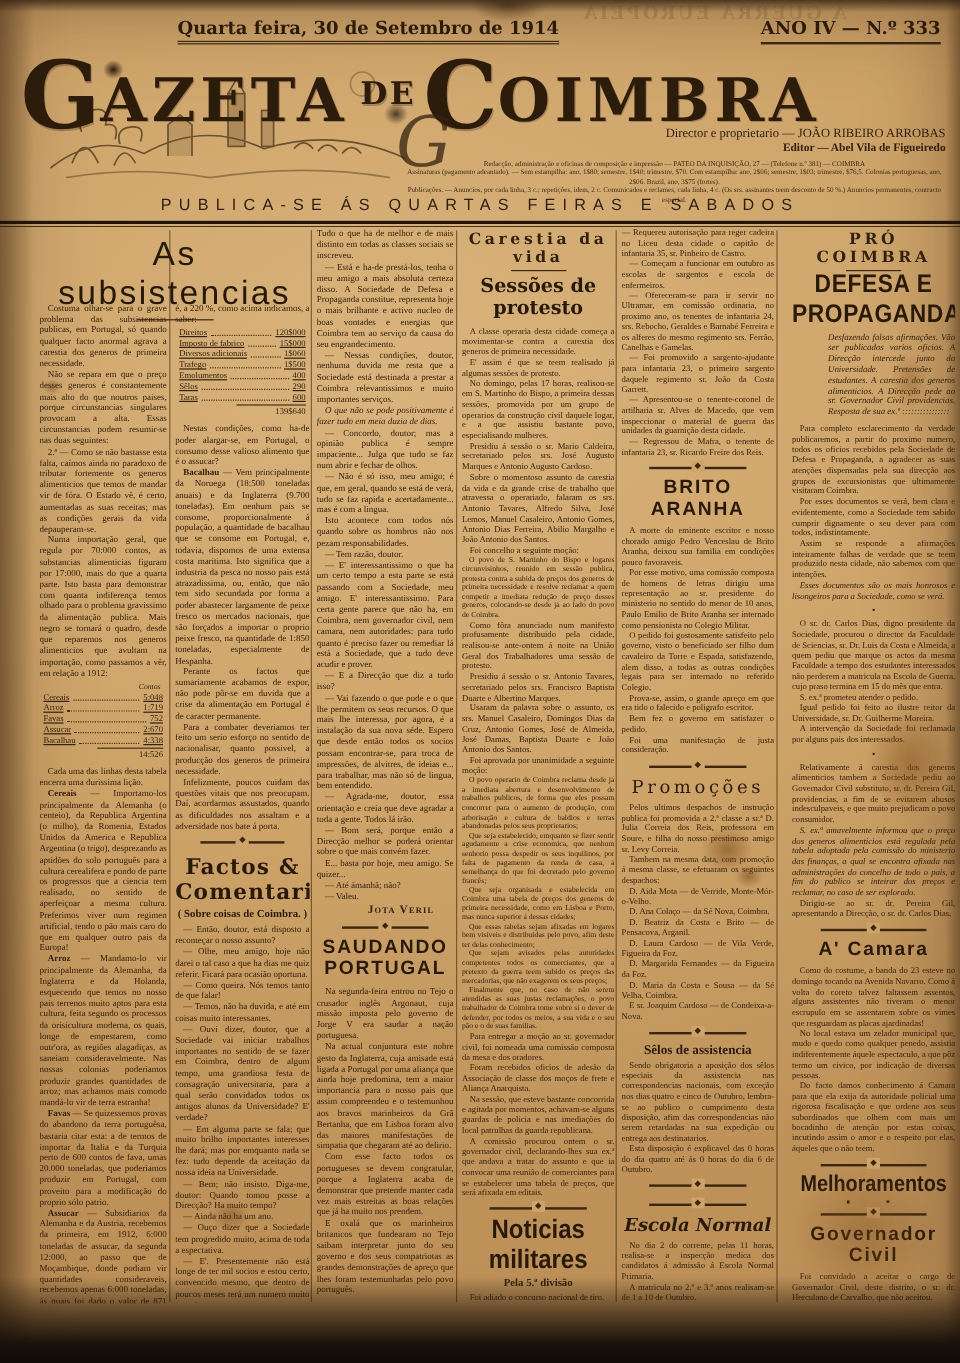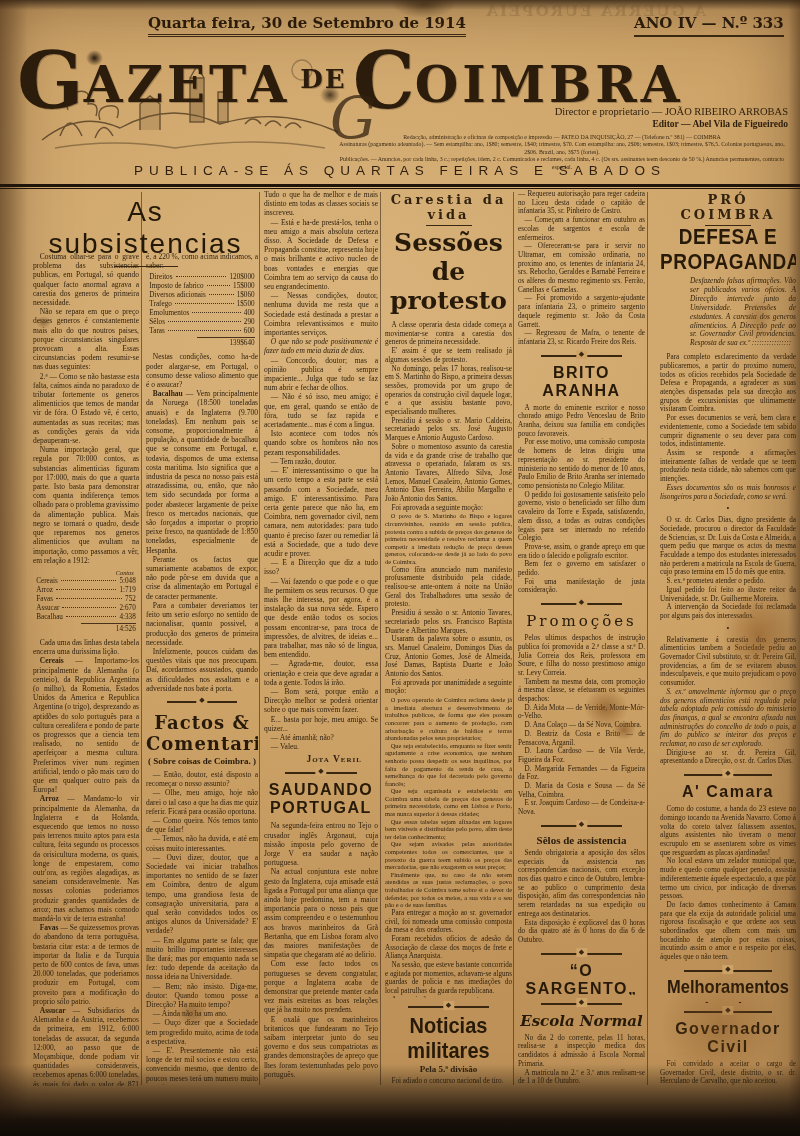--- a/index.html
+++ b/index.html
@@ -70,21 +70,21 @@
   .tight .bp.sm{font-size:6.4px;line-height:7.6px;}
   .bp.noind{text-indent:0;}
 
   
   .h{margin:3px 0 2px;text-align:center;color:#281a09;}
   .h-fancy{font-family:"DejaVu Serif",serif;font-size:18px;font-weight:bold;letter-spacing:1px;margin-top:6px;}
   .h-subnote{font-size:9px;font-weight:bold;text-align:center;margin:1px 0 4px;}
   .kicker{font-family:"DejaVu Serif",serif;font-size:13px;font-weight:bold;letter-spacing:3px;
     text-align:center;margin:2px 0 0;}
   .kicker::after{content:"";display:block;width:46px;margin:3px auto 2px;border-top:1px solid #3a2812;}
-  .h-title{font-family:"DejaVu Serif",serif;font-size:25px;font-weight:bold;margin:2px 0 6px;}
+  .h-title{font-family:"DejaVu Serif",serif;font-size:16px;font-weight:bold;margin:2px 0 6px;}
   .h-bigcaps{font-family:"Liberation Sans",sans-serif;font-size:19px;font-weight:bold;
     letter-spacing:.5px;transform:scaleY(1.12);margin:2px 0 5px;}
   .h-caps{font-family:"Liberation Sans",sans-serif;font-size:16px;font-weight:bold;letter-spacing:1.5px;margin:4px 0 4px;}
   .h-serifspaced{font-family:"DejaVu Serif",serif;font-size:15px;letter-spacing:3px;margin:4px 0 4px;}
   .h-italic{font-family:"DejaVu Serif",serif;font-style:italic;font-weight:bold;font-size:15px;margin:4px 0 4px;}
   .h-boldsm{font-size:11px;font-weight:bold;margin:3px 0 3px;}
   .h-cond{font-family:"Liberation Sans",sans-serif;font-size:16.5px;font-weight:bold;transform:scaleY(1.15);margin:4px 0 5px;}
   .h-news{font-family:"Liberation Sans",sans-serif;font-size:20px;font-weight:bold;transform:scaleY(1.1);margin:3px 0 3px;}
   .sub{font-size:9px;font-weight:bold;text-align:center;margin:1px 0 3px;}
   .deck{font-style:italic;font-size:7.4px;line-height:8.9px;margin:0 0 5px 30px;text-align:justify;color:#32230f;}
@@ -93,21 +93,21 @@
 
   .divider{position:relative;height:9px;margin:4px 10px;}
   .divider::before{content:"";position:absolute;left:12%;right:12%;top:4px;border-top:2px solid #392712;}
   .divider::after{content:"◆";position:absolute;left:50%;top:-1px;transform:translateX(-50%);
     font-size:7px;color:#392712;background:#cda368;padding:0 3px;line-height:9px;}
   .stardiv{text-align:center;font-size:8px;color:#30200e;margin:3px 0;}
 
   
   .dtable{width:94%;margin:3px auto 4px;font-size:7.2px;line-height:9px;}
   .dtable .cap{text-align:right;font-style:italic;font-size:6.4px;padding-right:2px;}
-  .trow{display:flex;align-items:center;}
+  .trow{display:flex;align-items:flex-end;text-decoration:underline;}
   .trow .lbl{white-space:nowrap;}
   .trow .dots{flex:1;border-bottom:1px dotted #4a3318;margin:0 3px 2px;}
   .trow .val{white-space:nowrap;}
   .ttotal{text-align:right;width:55%;margin-left:auto;border-top:1px solid #4a3318;padding-top:1px;margin-top:1px;}
 </style>
 </head>
 <body>
 
 <div class="paper">
 
@@ -266,21 +266,21 @@
       </div>
       <div class="pin"></div>
     </div>
   <div class="col" id="col-c">
       <div class="flow">
         <p class="bp noind">Tudo o que ha de melhor e de mais distinto em todas as classes sociais se inscreveu.</p>
         <p class="bp">— Está e ha-de prestá-los, tenha o meu amigo a mais absoluta certeza disso. A Sociedade de Defesa e Propaganda constitue, representa hoje o mais brilhante e activo nucleo de boas vontades e energias que Coimbra tem ao serviço da causa do seu engrandecimento.</p>
         <p class="bp">— Nessas condições, doutor, nenhuma duvida me resta que a Sociedade está destinada a prestar a Coimbra relevantissimos e muito importantes serviços.</p>
         <p class="bp it">O que não se pode positivamente é fazer tudo em meia duzia de dias.</p>
         <p class="bp">— Concordo, doutor; mas a opinião publica é sempre impaciente... Julga que tudo se faz num abrir e fechar de olhos.</p>
-        <p class="bp">— Não é só isso, meu amigo; é que, em geral, quando se então de fóra, tudo se faz rapida e acertadamente... mas é com a lingua.</p>
+        <p class="bp">— Não é só isso, meu amigo; é que, em geral, quando se está de verá, tudo se faz rapida e acertadamente... mas é com a lingua.</p>
         <p class="bp">Isto acontece com todos nós quando sobre os hombros não nos pezam responsabilidades.</p>
         <p class="bp">— Tem razão, doutor.</p>
         <p class="bp">— E' interessantissimo o que ha um certo tempo a esta parte se está passando com a Sociedade, meu amigo. E' interessantissimo. Para certa gente parece que não ha, em Coimbra, nem governador civil, nem camara, nem autoridades: para tudo quanto é preciso fazer ou remediar lá está a Sociedade, que a tudo deve acudir e prover.</p>
         <p class="bp">— E a Direcção que diz a tudo isso?</p>
         <p class="bp">— Vai fazendo o que pode e o que lhe permitem os seus recursos. O que mais lhe interessa, por agora, é a instalação da sua nova séde. Espero que desde então todos os socios possam encontrar-se, para troca de impressões, de alvitres, de ideias e... para trabalhar, mas não só de lingua, bem entendido.</p>
         <p class="bp">— Agrada-me, doutor, essa orientação e creia que deve agradar a toda a gente. Todos lá irão.</p>
         <p class="bp">— Bom será, porque então a Direcção melhor se poderá orientar sobre o que mais convém fazer.</p>
         <p class="bp">E... basta por hoje, meu amigo. Se quizer...</p>
         <p class="bp">— Até ámanhã; não?</p>
         <p class="bp">— Valeu.</p>
@@ -296,21 +296,21 @@
     </div>
   <div class="col tight" id="col-d">
       <div class="flow">
         <div class="kicker">Carestia da vida</div>
         <div class="h h-title">Sessões de protesto</div>
         <p class="bp">A classe operaria desta cidade começa a movimentar-se contra a carestia dos generos de primeira necessidade.</p>
         <p class="bp">E' assim é que se teem realisado já algumas sessões de protesto.</p>
         <p class="bp">No domingo, pelas 17 horas, realisou-se em S. Martinho do Bispo, a primeira dessas sessões, promovida por um grupo de operarios da construção civil daquele logar, e a que assistiu bastante povo, especialisando mulheres.</p>
         <p class="bp">Presidiu á sessão o sr. Mario Caldeira, secretariado pelos srs. José Augusto Marques e Antonio Augusto Cardoso.</p>
         <p class="bp">Sobre o momentoso assunto da carestia da vida e da grande crise de trabalho que atravessa o operariado, falaram os srs. Antonio Tavares, Alfredo Silva, José Lemos, Manuel Casaleiro, Antonio Gomes, Antonio Dias Ferreira, Abilio Margalho e João Antonio dos Santos.</p>
-        <p class="bp">Foi aprovada a seguinte moção:</p>
+        <p class="bp">Foi concelho a seguinte moção:</p>
         <p class="bp sm">O povo de S. Martinho do Bispo e logares circunvisinhos, reunido em sessão publica, protesta contra a subida de preços dos generos de primeira necessidade e resolve reclamar a quem competir a imediata redução de preço desses generos, colocando-se desde já ao lado do povo de Coimbra.</p>
         <p class="bp">Como fôra anunciado num manifesto profusamente distribuido pela cidade, realisou-se ante-ontem á noite na União Geral dos Trabalhadores uma sessão de protesto.</p>
         <p class="bp">Presidiu á sessão o sr. Antonio Tavares, secretariado pelos srs. Francisco Baptista Duarte e Albertino Marques.</p>
         <p class="bp">Usaram da palavra sobre o assunto, os srs. Manuel Casaleiro, Domingos Dias da Cruz, Antonio Gomes, José de Almeida, José Damas, Baptista Duarte e João Antonio dos Santos.</p>
         <p class="bp">Foi aprovada por unanimidade a seguinte moção:</p>
         <p class="bp sm">O povo operario de Coimbra reclama desde já a imediata abertura e desenvolvimento de trabalhos publicos, de forma que eles possam concorrer para o aumento de produção, com arborisação e cultura de baldios e terras abandonadas pelos seus proprietarios;</p>
         <p class="bp sm">Que seja estabelecido, emquanto se fizer sentir agudamente a crise economica, que nenhum senhorio possa despedir os seus inquilinos, por falta de pagamento da renda de casa, á semelhança do que foi decretado pelo governo francês;</p>
         <p class="bp sm">Que seja organisada e estabelecida em Coimbra uma tabela de preços dos generos de primeira necessidade, como em Lisboa e Porto, mas nunca superior á dessas cidades;</p>
         <p class="bp sm">Que essas tabelas sejam afixadas em logares bem visiveis e distribuidas pelo povo, afim deste ter delas conhecimento;</p>
         <p class="bp sm">Que sejam avisados pelas autoridades competentes todos os comerciantes, que a pretexto da guerra teem subido os preços das mercadorias, que não exagerem os seus preços;</p>
@@ -326,20 +326,21 @@
         <div class="sub">Pela 5.ª divisão</div>
         <p class="bp">Foi adiado o concurso nacional de tiro.</p>
       </div>
     </div>
   <div class="col tight" id="col-e">
       <div class="flow">
         <p class="bp noind">— Requereu autorisação para reger cadeira no Liceu desta cidade o capitão de infantaria 35, sr. Pinheiro de Castro.</p>
         <p class="bp">— Começam a funcionar em outubro as escolas de sargentos e escola de enfermeiros.</p>
         <p class="bp">— Ofereceram-se para ir servir no Ultramar, em comissão ordinaria, no proximo ano, os tenentes de infantaria 24, srs. Rebocho, Geraldes e Barnabé Ferreira e os alferes do mesmo regimento srs. Ferrão, Canelhas e Gamelas.</p>
         <p class="bp">— Foi promovido a sargento-ajudante para infantaria 23, o primeiro sargento daquele regimento sr. João da Costa Garrett.</p>
+        <p class="bp">— Apresentou-se o tenente-coronel de artilharia sr. Alves de Macedo, que vem inspeccionar o material de guerra das unidades da guarnição desta cidade.</p>
         <p class="bp">— Regressou de Mafra, o tenente de infantaria 23, sr. Ricardo Freire dos Reis.</p>
         <div class="divider"></div>
         <div class="h h-caps">BRITO ARANHA</div>
         <p class="bp">A morte do eminente escritor e nosso chorado amigo Pedro Venceslau de Brito Aranha, deixou sua familia em condições pouco favoraveis.</p>
         <p class="bp">Por esse motivo, uma comissão composta de homens de letras dirigiu uma representação ao sr. presidente do ministerio no sentido do menor de 10 anos, Paulo Emilio de Brito Aranha ser internado como pensionista no Colegio Militar.</p>
         <p class="bp">O pedido foi gostosamente satisfeito pelo governo, visto o beneficiado ser filho dum cavaleiro da Torre e Espada, satisfazendo, alem disso, a todas as outras condições legais para ser internado no referido Colegio.</p>
         <p class="bp">Prova-se, assim, o grande apreço em que era tido o falecido e poligrafo escritor.</p>
         <p class="bp">Bem fez o governo em satisfazer o pedido.</p>
         <p class="bp">Foi uma manifestação de justa consideração.</p>
         <div class="divider"></div>

